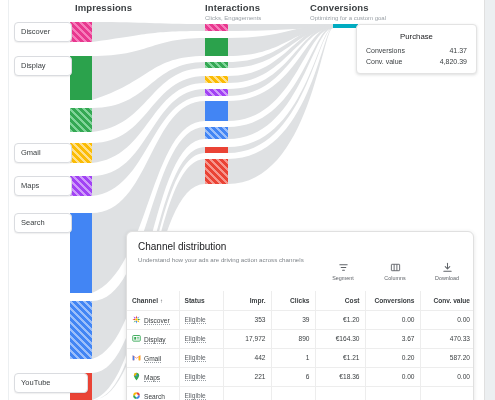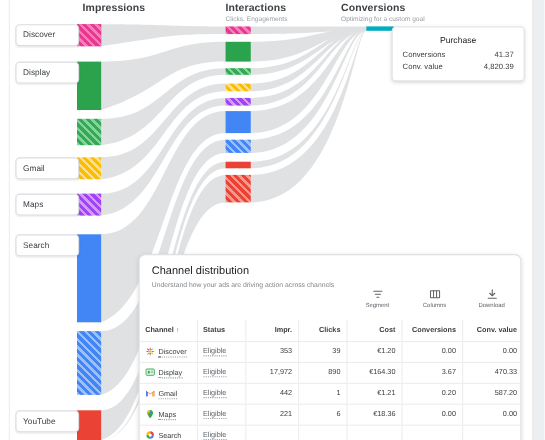--- a/index.html
+++ b/index.html
@@ -165,21 +165,21 @@
   </div>
   <div class="nodelabel" style="left:14px;top:143px;width:58px;">
     <span>Gmail</span>
   </div>
   <div class="nodelabel" style="left:14px;top:176px;width:58px;">
     <span>Maps</span>
   </div>
   <div class="nodelabel" style="left:14px;top:213px;width:58px;">
     <span>Search</span>
   </div>
-  <div class="nodelabel" style="left:14px;top:373px;width:58px;">
+  <div class="nodelabel" style="left:14px;top:373px;width:74px;">
     <span>YouTube</span>
   </div>
 
   <div class="bar" style="left:205px;top:24px;width:23px;height:7px;background-image:repeating-linear-gradient(45deg,#F67EBB 0 2.2px,#E8388F 2.2px 5px);"></div>
   <div class="bar" style="left:205px;top:38px;width:23px;height:18px;background-color:#2BA24C;"></div>
   <div class="bar" style="left:205px;top:62px;width:23px;height:6px;background-image:repeating-linear-gradient(45deg,#81D49A 0 2.2px,#34A853 2.2px 5px);"></div>
   <div class="bar" style="left:205px;top:76px;width:23px;height:7px;background-image:repeating-linear-gradient(45deg,#FEE08B 0 2.2px,#FBBC04 2.2px 5px);"></div>
   <div class="bar" style="left:205px;top:89px;width:23px;height:7px;background-image:repeating-linear-gradient(45deg,#CE9BFA 0 2.2px,#A142F4 2.2px 5px);"></div>
   <div class="bar" style="left:205px;top:101px;width:23px;height:20px;background-color:#4285F4;"></div>
   <div class="bar" style="left:205px;top:127px;width:23px;height:12px;background-image:repeating-linear-gradient(45deg,#9CBFFA 0 2.2px,#4285F4 2.2px 5px);"></div>

